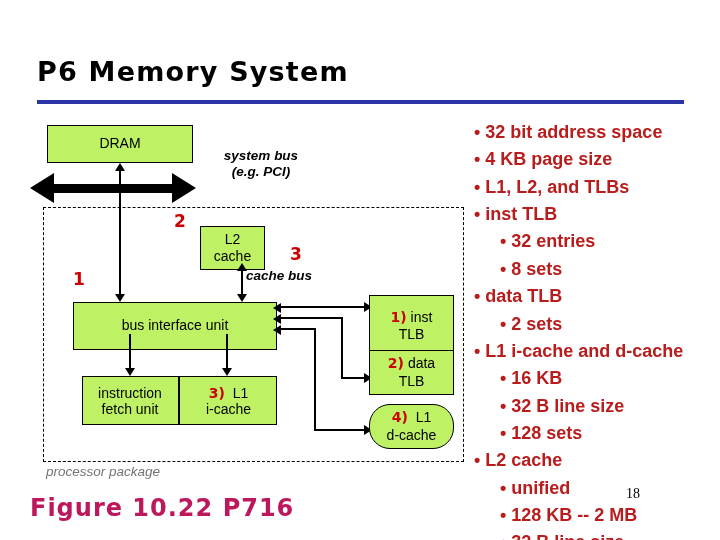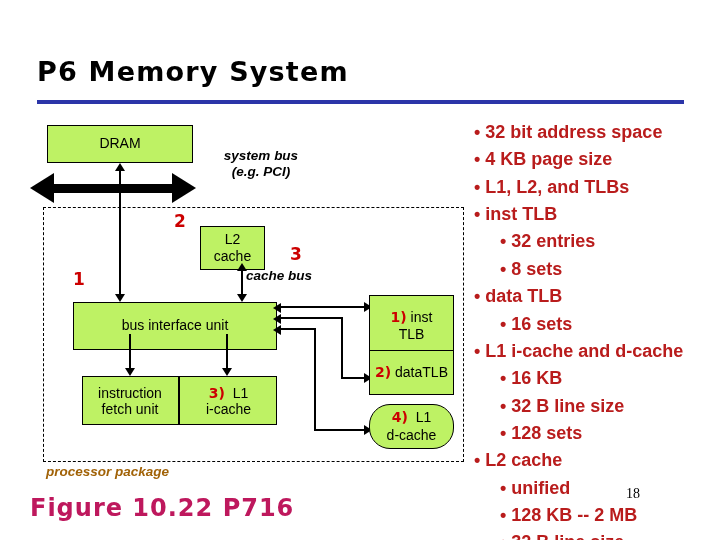--- a/index.html
+++ b/index.html
@@ -153,23 +153,23 @@
   }
   #bullets .lvl1 { padding-left: 0px; }
   #bullets .lvl2 { padding-left: 26px; }
 
   
   #procpkg {
     position: absolute;
     left: 46px;
     top: 464px;
     font-style: italic;
-    font-weight: bold;
+    font-weight: normal;
     font-size: 13.5px;
-    color: #a16207;
+    color: #737373;
   }
   #figcap {
     position: absolute;
     left: 30px;
     top: 494px;
     font-family: "DejaVu Sans", sans-serif;
     font-weight: bold;
     font-size: 24px;
     letter-spacing: 1px;
     color: #be185d;
@@ -264,21 +264,21 @@
   <div class="arrow-r" style="left:364px; top:425px;"></div>
 
   <div class="box" style="left:369px; top:295px; width:85px; height:62px;">
     <div style="display:flex; flex-direction:column; align-items:center;">
       <span><span class="lbl-inline-red">1)</span>&nbsp;<span>inst</span></span>
       <span>TLB</span>
     </div>
   </div>
 
   <div class="box" style="left:369px; top:350px; width:85px; height:45px;">
-    <div style="display:flex; ">
+    <div style="display:flex; flex-direction:column; ">
       <span><span class="lbl-inline-red">2)</span>&nbsp;<span>data</span></span>
       <span>TLB</span>
     </div>
   </div>
 
   <div class="box" style="left:369px; top:404px; width:85px; height:45px;border-radius:21px;">
     <div style="display:flex; flex-direction:column; align-items:center;">
       <span><span class="lbl-inline-red">4)</span>&nbsp;&nbsp;<span>L1</span></span>
       <span>d-cache</span>
     </div>
@@ -289,21 +289,21 @@
   <div id="figcap">Figure 10.22  P716</div>
 
   <div id="bullets">
       <div class="b lvl1">• 32 bit address space</div>
       <div class="b lvl1">• 4 KB page size</div>
       <div class="b lvl1">• L1, L2, and TLBs</div>
       <div class="b lvl1">• inst TLB</div>
       <div class="b lvl2">• 32 entries</div>
       <div class="b lvl2">• 8 sets</div>
       <div class="b lvl1">• data TLB</div>
-      <div class="b lvl2">• 16 sets</div>
+      <div class="b lvl2">• 2 sets</div>
       <div class="b lvl1">• L1 i-cache and d-cache</div>
       <div class="b lvl2">• 16 KB</div>
       <div class="b lvl2">• 32 B line size</div>
       <div class="b lvl2">• 128 sets</div>
       <div class="b lvl1">• L2  cache</div>
       <div class="b lvl2">• unified</div>
       <div class="b lvl2">• 128 KB -- 2 MB</div>
       <div class="b lvl2">• 32 B line size</div>
     </div>
 

